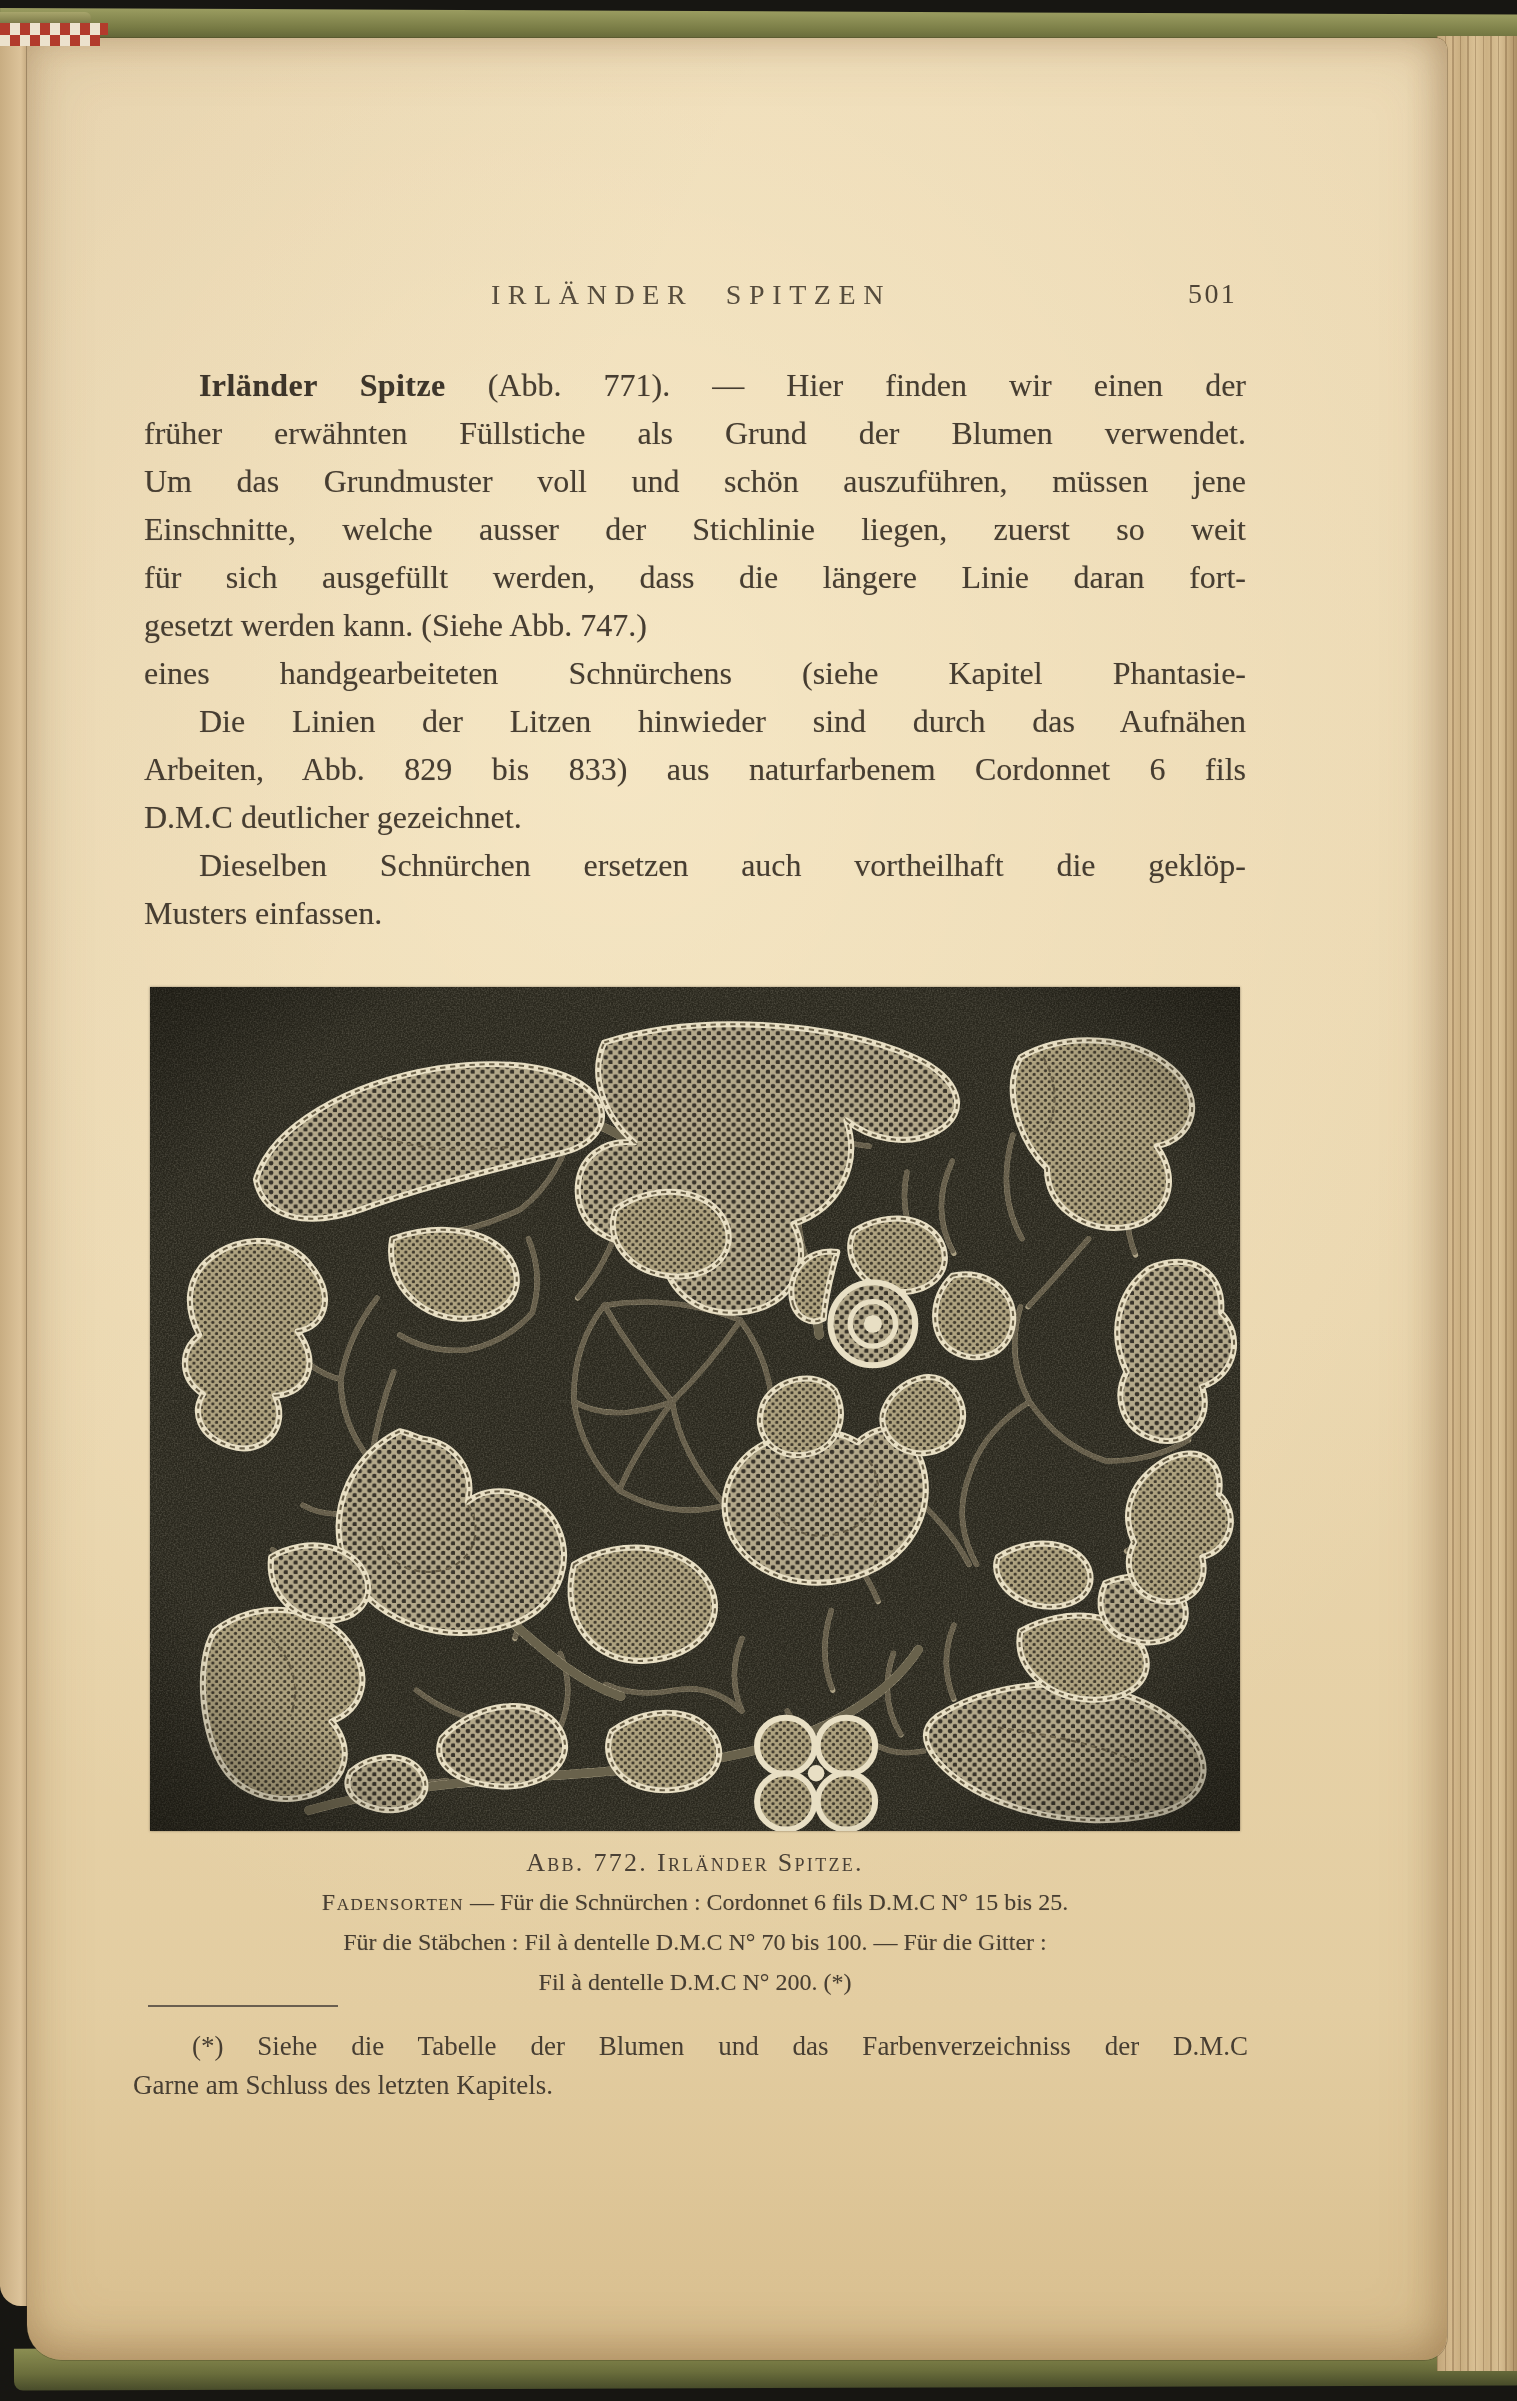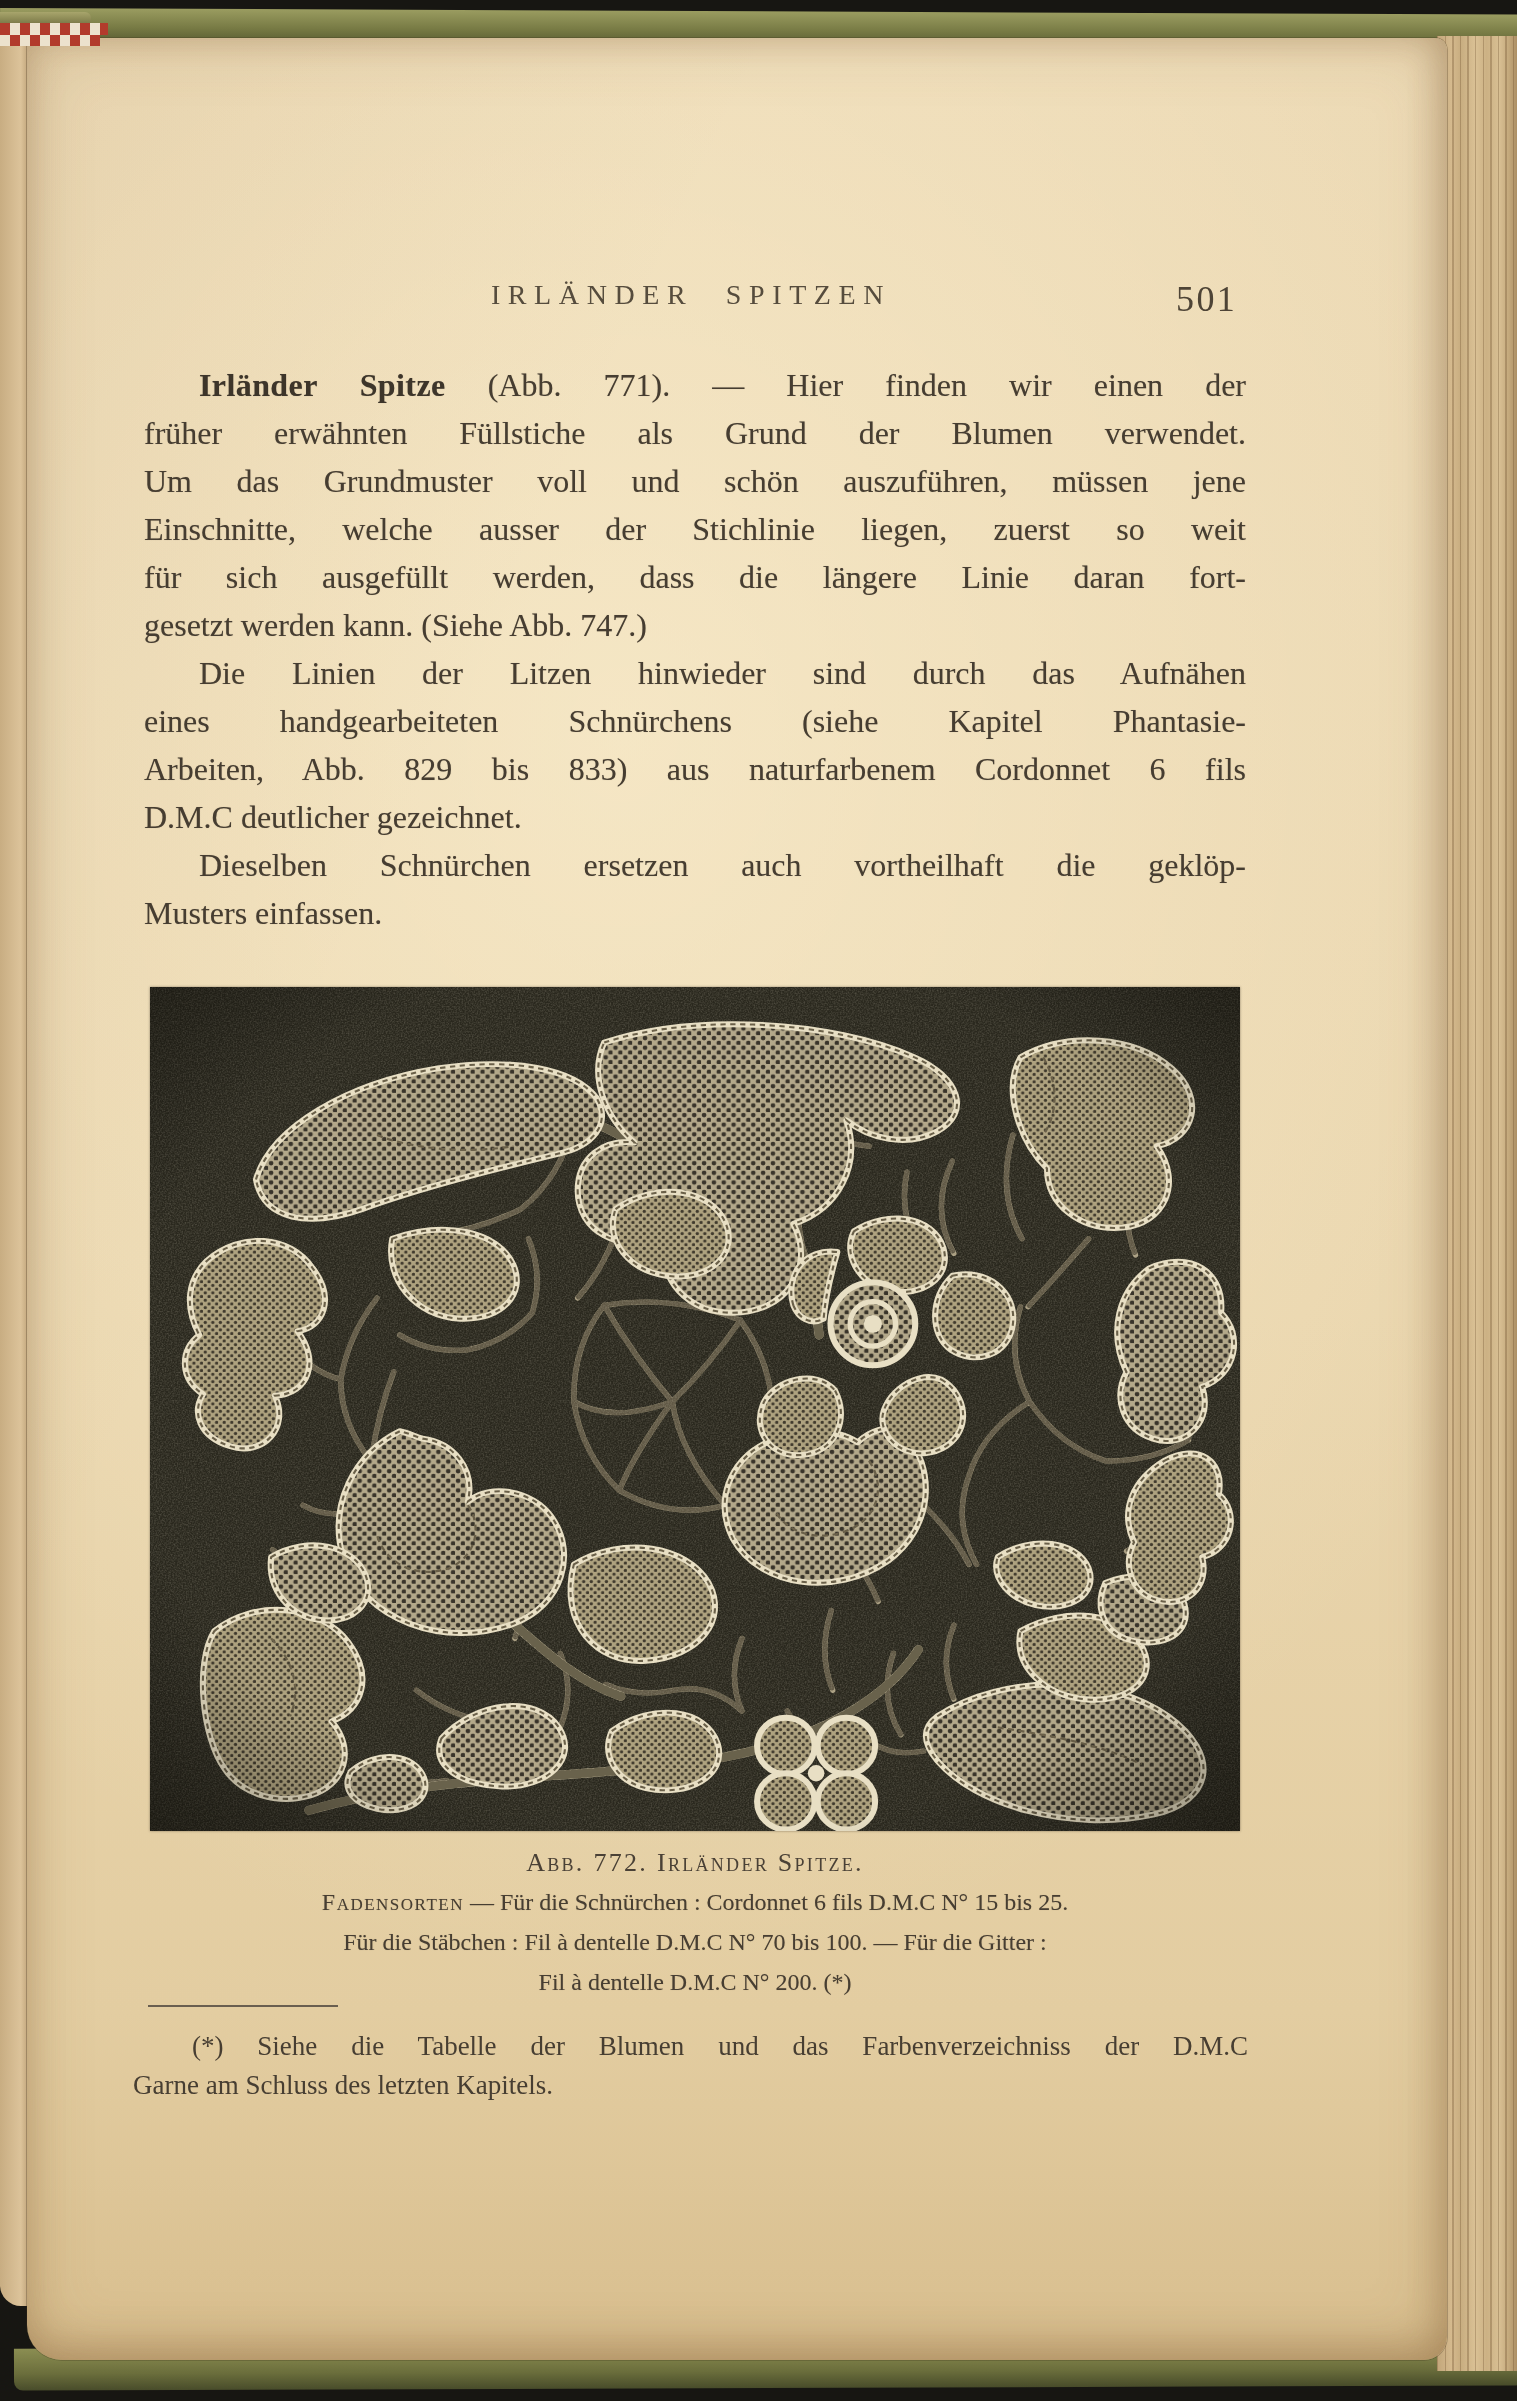--- a/index.html
+++ b/index.html
@@ -34,21 +34,21 @@
       linear-gradient(180deg,#ecd9b4 0%,#ead6ae 55%,#e3cda1 85%,#d8be8e 100%);
     border-radius:4.6px 12px 23px 35px;
     box-shadow: inset 0 0 68px rgba(130,95,50,.22),
                 inset -10.6px 0 30px rgba(120,85,45,.18),
                 inset 0 -15px 38px rgba(120,85,45,.24),
                 0 0 0 0.8px rgba(60,45,25,.35);}
   
   .running-head{position:absolute;left:117px;top:241px;width:1102px;height:39px;color:#564c3d;}
   .rh-title{position:absolute;left:0;right:8px;text-align:center;font-size:28px;
     letter-spacing:7.6px;word-spacing:18px;}
-  .rh-num{position:absolute;right:9px;top:-1.5px;font-size:36px;letter-spacing:2.3px;color:#4e4436;}
+  .rh-num{position:absolute;right:9px;top:-1.5px;font-size:28px;letter-spacing:2.3px;color:#4e4436;}
   .text-block{position:absolute;left:117px;top:323px;width:1102px;font-size:32px;color:#463d31;
     text-shadow:0 0 0.8px rgba(70,60,45,.35);}
   .ln{line-height:48px;height:48px;text-align:justify;text-align-last:justify;}
   .ln.last{text-align-last:left;}
   .ln.ind{padding-left:55px;}
   .lead{font-weight:bold;letter-spacing:0.4px;color:#3d352a;}
   .figure-panel{position:absolute;left:123px;top:949px;width:1090px;height:844px;
     background:#2a281e;box-shadow:inset 0 0 12px rgba(0,0,0,.55),0 0 2.3px rgba(50,40,25,.5);}
   .figure-panel svg{display:block;width:100%;height:100%;}
   .caption{position:absolute;left:117px;top:1810px;width:1102px;text-align:center;
@@ -92,22 +92,22 @@
     <div class="rh-num">501</div>
   </div>
 
   <div class="text-block">
     <div class="ln ind"><span class="lead">Irländer Spitze</span> <span>(Abb. 771). — Hier finden wir einen der</span></div>
     <div class="ln">früher erwähnten Füllstiche als Grund der Blumen verwendet.</div>
     <div class="ln">Um das Grundmuster voll und schön auszuführen, müssen jene</div>
     <div class="ln">Einschnitte, welche ausser der Stichlinie liegen, zuerst so weit</div>
     <div class="ln">für sich ausgefüllt werden, dass die längere Linie daran fort-</div>
     <div class="ln last">gesetzt werden kann. (Siehe Abb. 747.)</div>
+    <div class="ln">eines handgearbeiteten Schnürchens (siehe Kapitel Phantasie-</div>
     <div class="ln ind">Die Linien der Litzen hinwieder sind durch das Aufnähen</div>
-    <div class="ln">eines handgearbeiteten Schnürchens (siehe Kapitel Phantasie-</div>
     <div class="ln">Arbeiten, Abb. 829 bis 833) aus naturfarbenem Cordonnet 6 fils</div>
     <div class="ln last">D.M.C deutlicher gezeichnet.</div>
     <div class="ln ind">Dieselben Schnürchen ersetzen auch vortheilhaft die geklöp-</div>
     <div class="ln last">Musters einfassen.</div>
   </div>
 
   <div class="figure-panel">
     <svg viewBox="0 0 1440 1140" preserveAspectRatio="none" aria-hidden="true">
       <defs>
         <pattern id="mesh" width="13" height="13" patternUnits="userSpaceOnUse">

